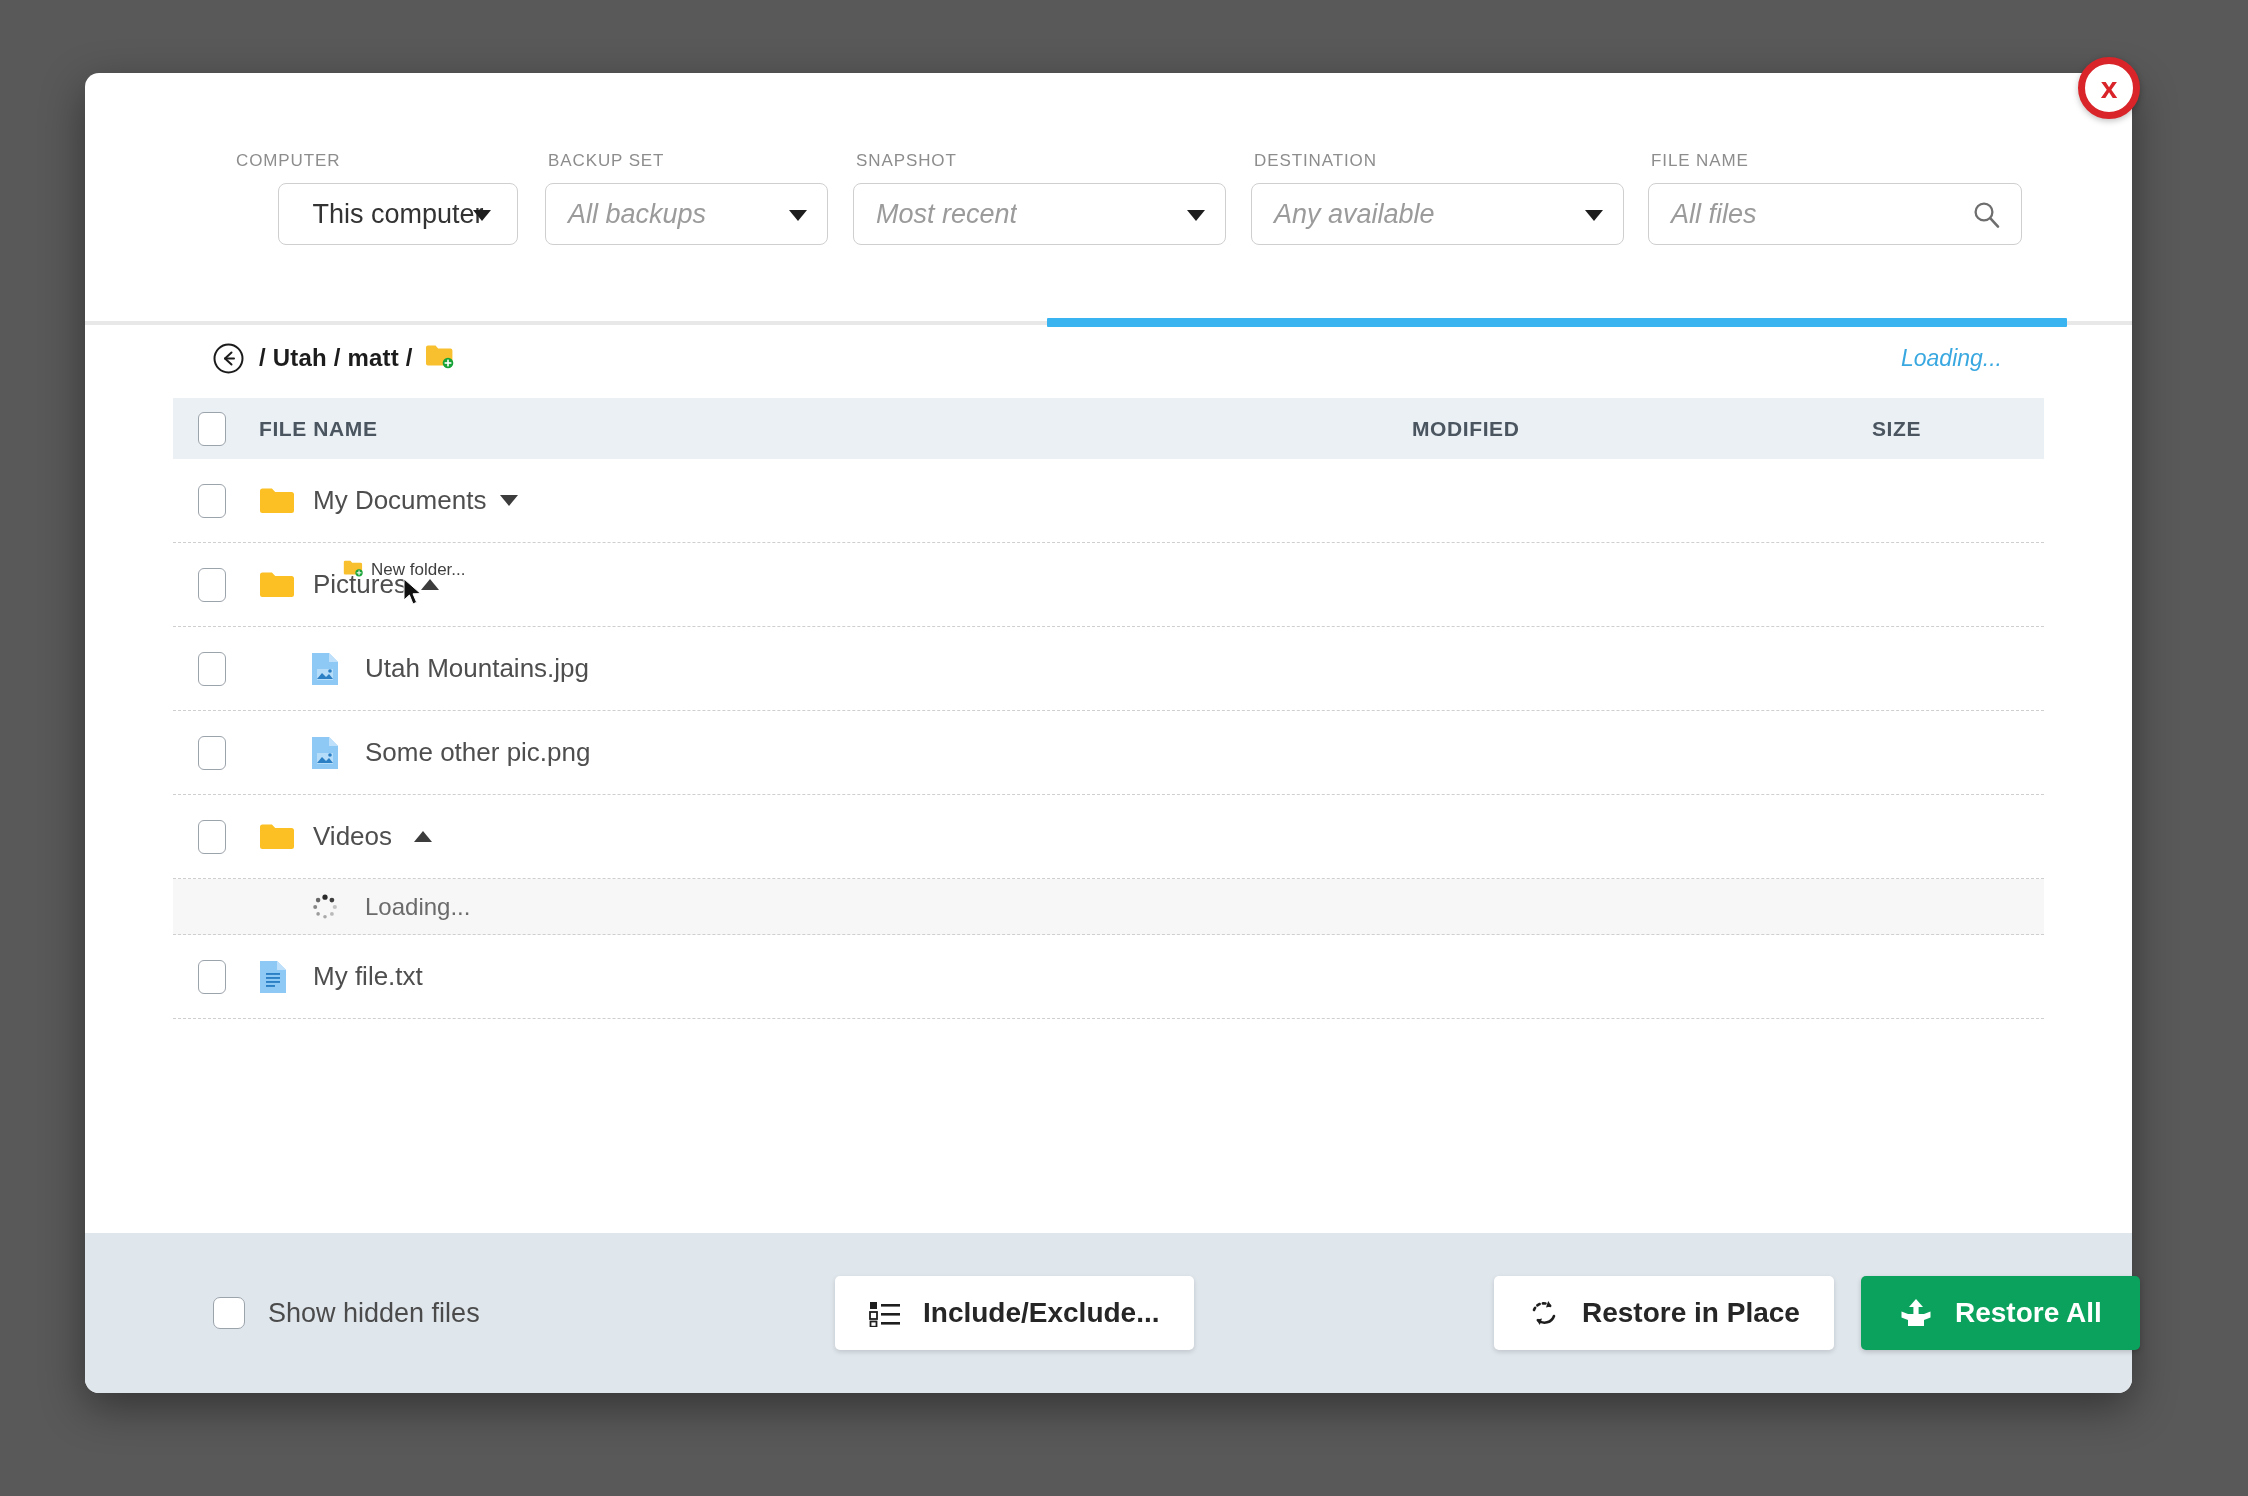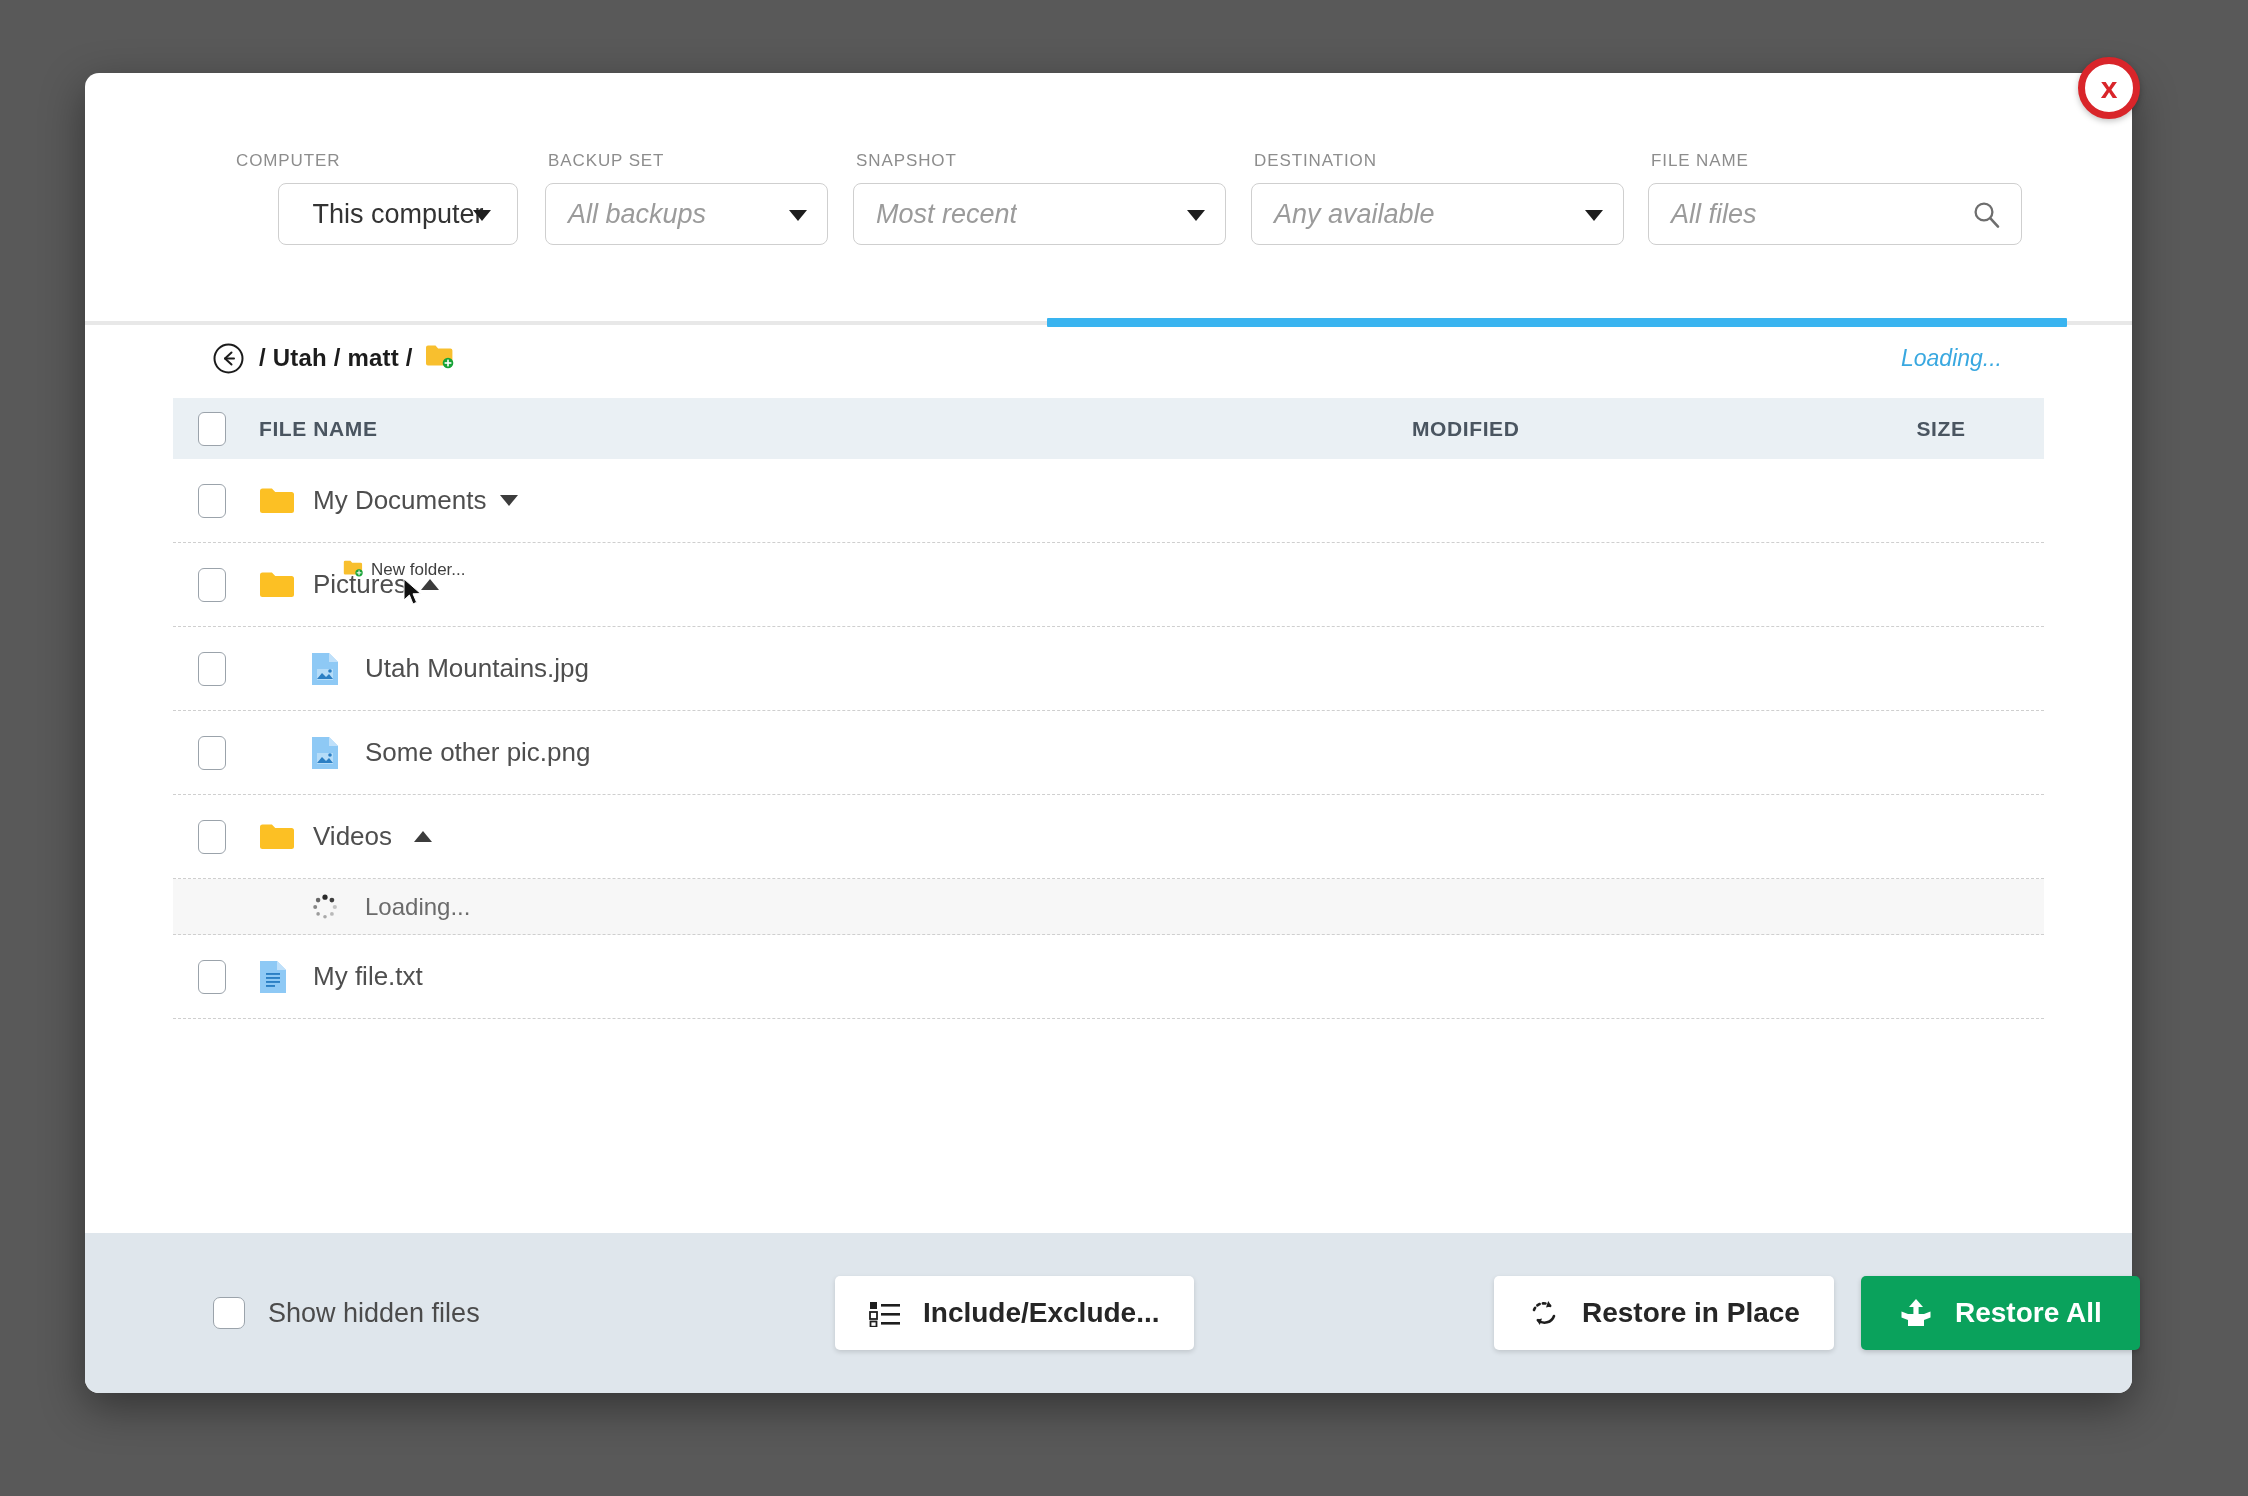--- a/index.html
+++ b/index.html
@@ -184,21 +184,21 @@
   }
   .th {
     font-size: 21px;
     font-weight: bold;
     color: #4a5560;
     letter-spacing: 0.6px;
   }
   .col-check { width: 86px; display: flex; justify-content: flex-start; padding-left: 25px; flex: none; }
   .col-name  { flex: 1 1 auto; }
   .col-mod   { width: 460px; flex: none; }
-  .col-size  { width: 172px; flex: none; text-align: center; padding-right: 34px; }
+  .col-size  { width: 172px; flex: none; text-align: left; padding-right: 34px; }
 
   .chk {
     width: 28px; height: 34px;
     border: 1px solid #9ba3ab;
     border-radius: 6px;
     background: #fff;
     cursor: pointer;
     flex: none;
   }
 

